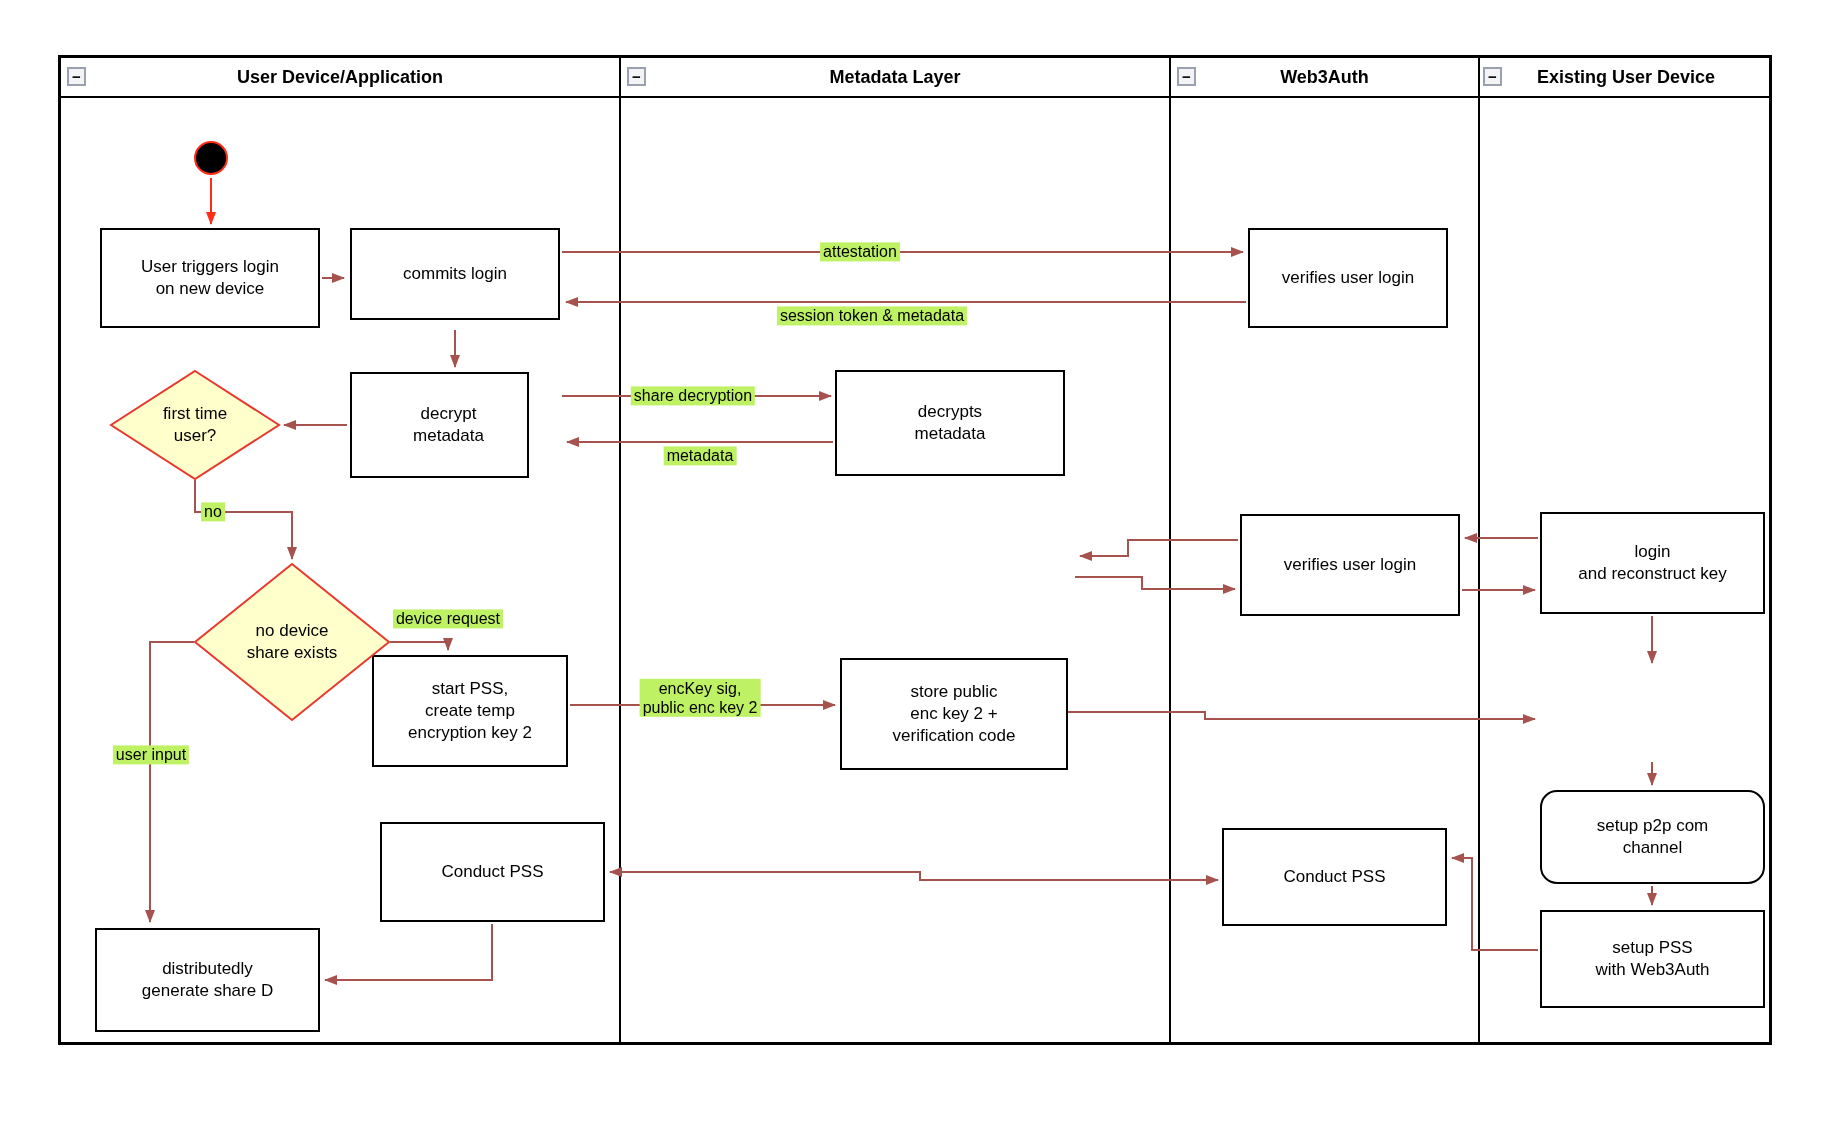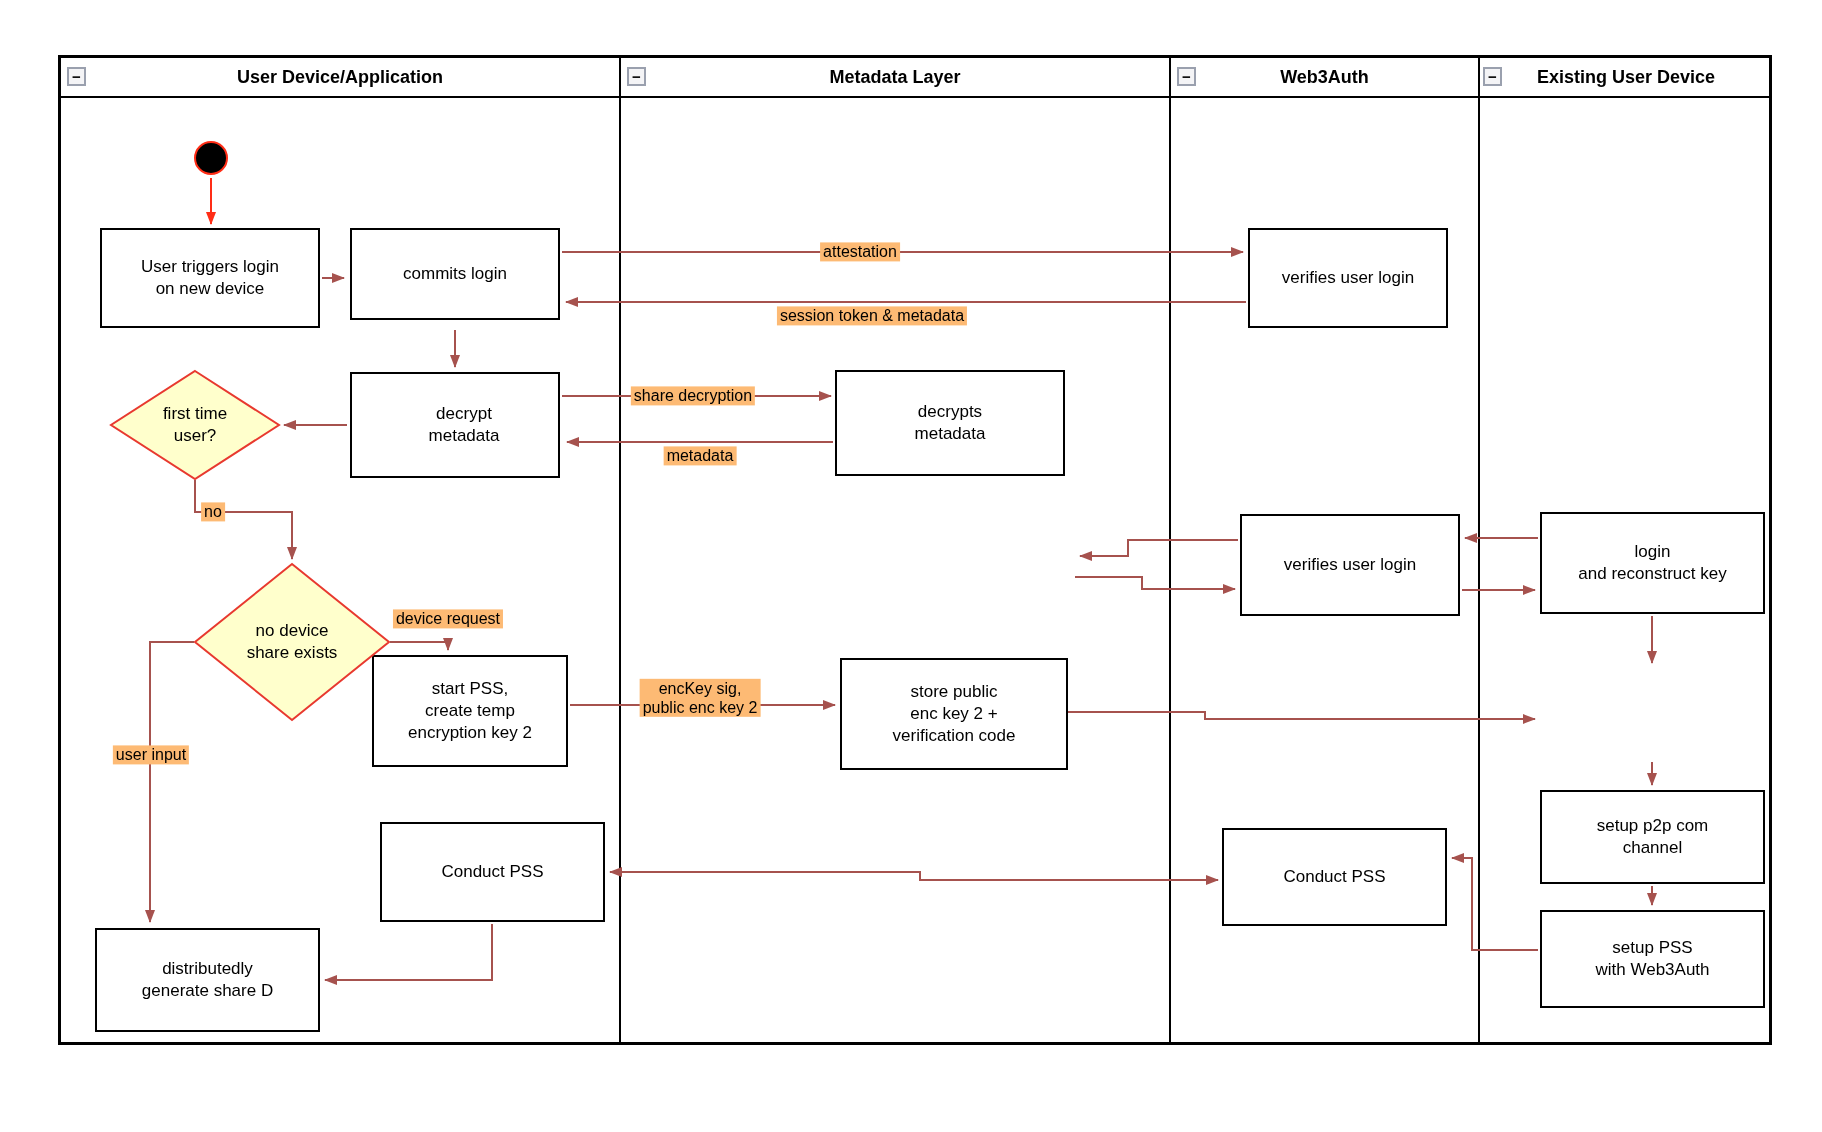--- a/index.html
+++ b/index.html
@@ -30,21 +30,21 @@
   #start-node{position:absolute;left:194px;top:141px;width:34px;height:34px;
         background:#000;border:2px solid #ff2d16;border-radius:50%;box-sizing:border-box;}
 
   
   #edges{position:absolute;left:0;top:0;pointer-events:none;}
   .edge{stroke:#a6524e;stroke-width:2;fill:none;}
   .edge-start{stroke:#ff2d16;stroke-width:2;fill:none;}
   .diamond-shape{fill:#ffffcc;stroke:#e8392f;stroke-width:2;}
 
   .edge-label{position:absolute;transform:translate(-50%,-50%);
-        background:#fdba74;padding:0 3px;font-size:16px;line-height:1.2;
+        background:#bef264;padding:0 3px;font-size:16px;line-height:1.2;
         text-align:center;white-space:pre-line;}
 </style>
 </head>
 <body>
 
 <div id="stage">
 
   <div id="frame">
     <div class="lane" style="left:0;width:560px;">
       <div class="lane-hdr">
@@ -71,34 +71,34 @@
       </div>
     </div>
   </div>
 
   <div id="start-node"></div>
 
   <div class="node" style="left:100px;top:228px;width:220px;height:100px;">User triggers login
 on new device</div>
   <div class="node" style="left:350px;top:228px;width:210px;height:92px;">commits login</div>
   <div class="node" style="left:1248px;top:228px;width:200px;height:100px;">verifies user login</div>
-  <div class="node" style="left:350px;top:372px;width:210px;height:106px;padding-left:20px;">decrypt
+  <div class="node" style="left:350px;top:372px;width:179px;height:106px;padding-left:20px;">decrypt
 metadata</div>
   <div class="node" style="left:835px;top:370px;width:230px;height:106px;">decrypts
 metadata</div>
   <div class="node" style="left:1240px;top:514px;width:220px;height:102px;">verifies user login</div>
   <div class="node" style="left:1540px;top:512px;width:225px;height:102px;">login
 and reconstruct key</div>
   <div class="node" style="left:372px;top:655px;width:196px;height:112px;">start PSS,
 create temp
 encryption key 2</div>
   <div class="node" style="left:840px;top:658px;width:228px;height:112px;">store public
 enc key 2 +
 verification code</div>
-  <div class="node" style="left:1540px;top:790px;width:225px;height:94px;">setup p2p com
+  <div class="node" style="left:1540px;top:790px;width:225px;height:94px;border-radius:17px;">setup p2p com
 channel</div>
   <div class="node" style="left:1540px;top:910px;width:225px;height:98px;">setup PSS
 with Web3Auth</div>
   <div class="node" style="left:380px;top:822px;width:225px;height:100px;">Conduct PSS</div>
   <div class="node" style="left:1222px;top:828px;width:225px;height:98px;">Conduct PSS</div>
   <div class="node" style="left:95px;top:928px;width:225px;height:104px;">distributedly
 generate share D</div>
 
   <svg id="edges" width="1822" height="1132">
     <defs>

